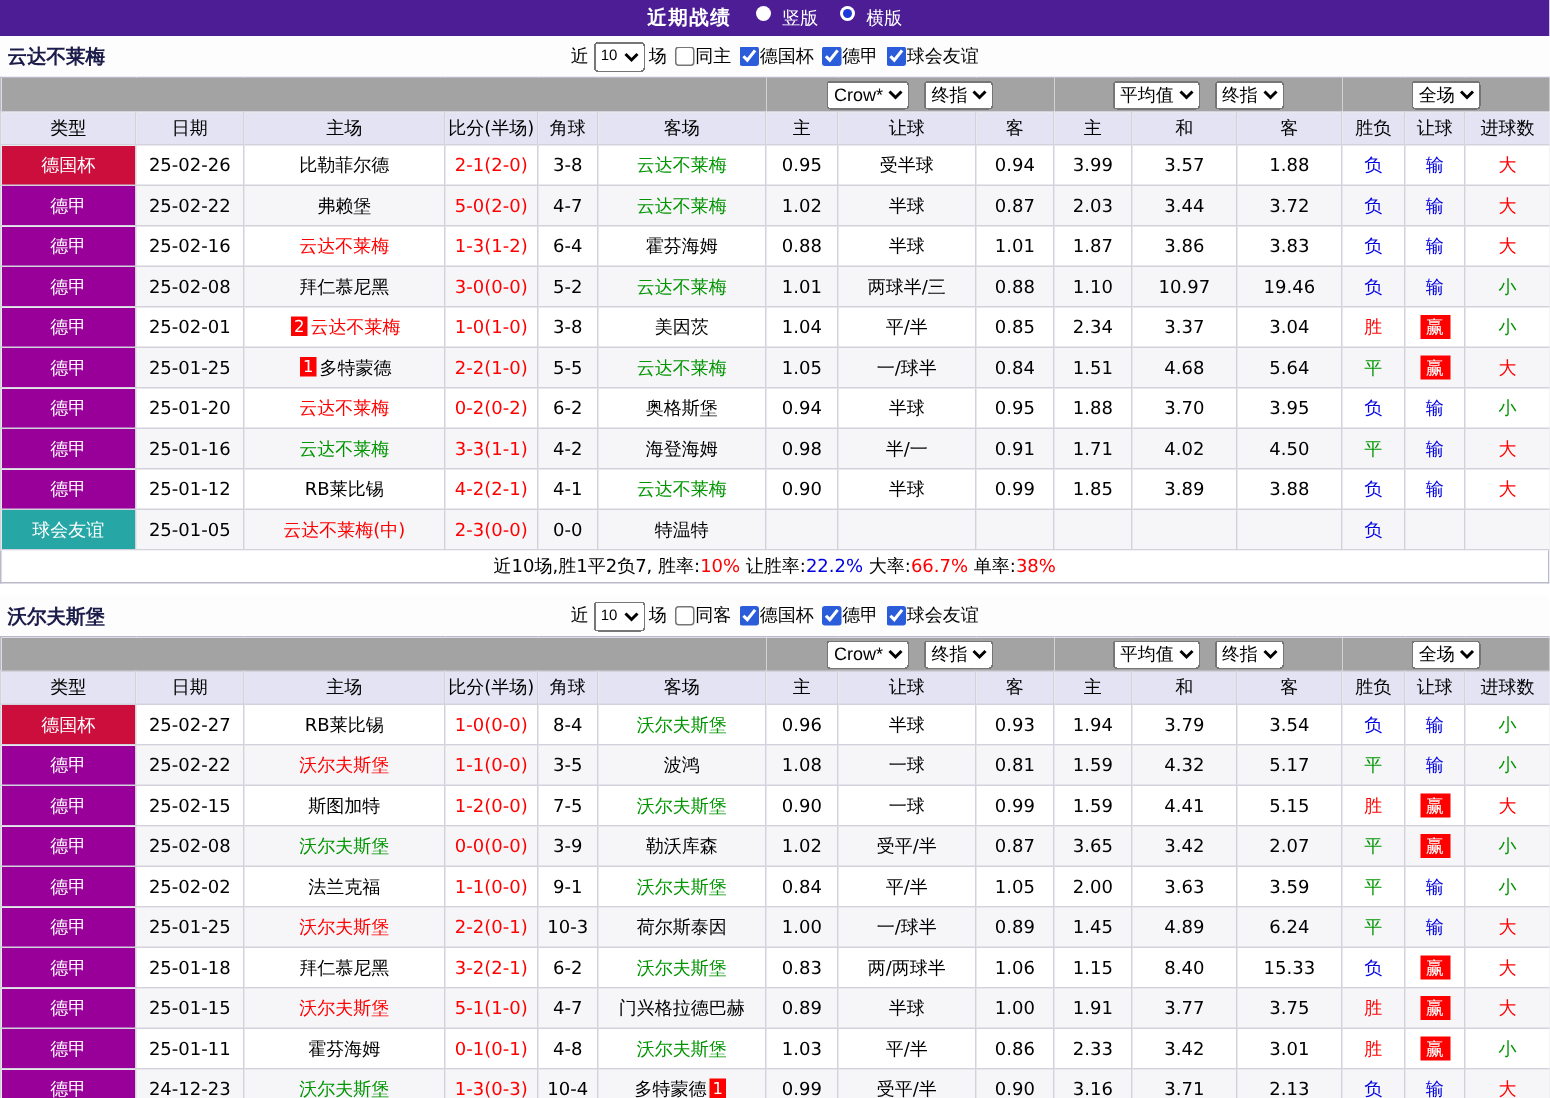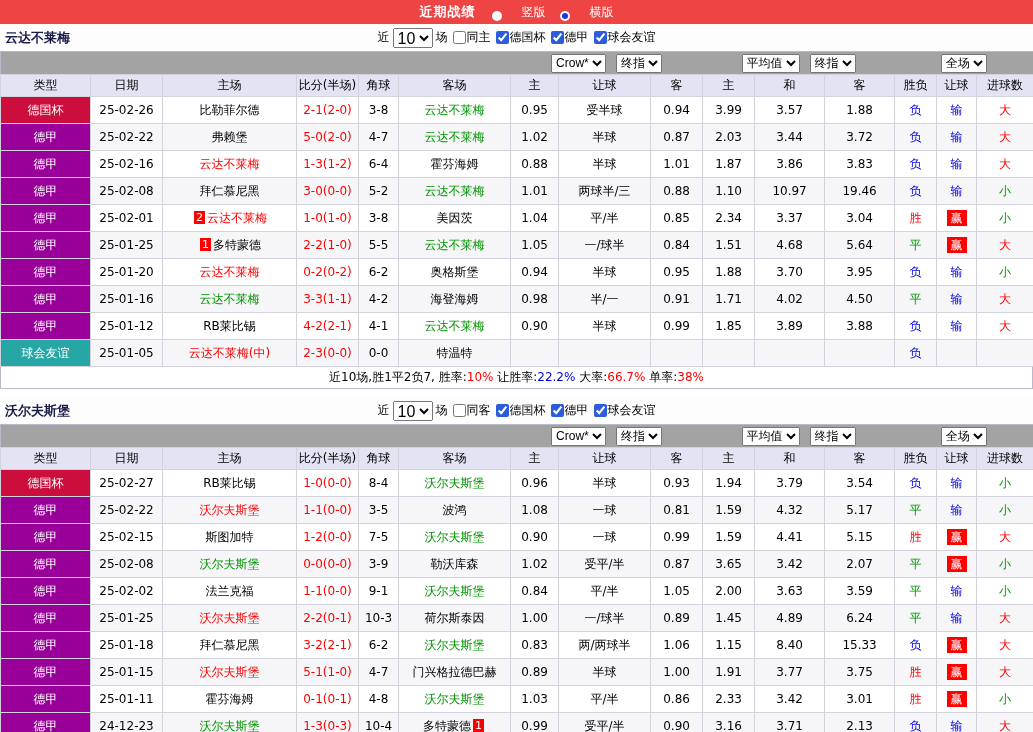--- a/index.html
+++ b/index.html
@@ -1,27 +1,27 @@
 <!DOCTYPE html>
 <html><head>
 <meta charset="utf-8">
 <style>
   html,body{margin:0;padding:0}
   body{width:1033px;background:#fff;color:#000;font-family:"DejaVu Sans","Liberation Sans",sans-serif;font-size:12px}
-  .topbar{height:24px;background:#ef4444;display:flex;align-items:center;justify-content:center;gap:16px}
+  .topbar{height:24px;background:#4c1d95;display:flex;align-items:center;justify-content:center;gap:16px}
   .topbar .title{color:#fff;font-weight:bold;font-size:13px;letter-spacing:1px}
   .radio-group{display:flex;gap:14px;align-items:center}
-  label.radio{display:flex;align-items:flex-end;gap:20px;color:#fff;cursor:pointer;font-size:12px}
+  label.radio{display:flex;align-items:flex-start;gap:8px;color:#fff;cursor:pointer;font-size:12px}
   .rb{width:10px;height:10px;border-radius:50%;background:#fff;position:relative;display:inline-block}
   .rb.sel::after{content:"";position:absolute;left:2px;top:2px;width:6px;height:6px;border-radius:50%;background:#1d39d8}
   .section{margin:0 0 8px 0}
   .section-head{height:27px;position:relative;display:flex;align-items:center;background:#fdfdfd}
   .team-name{font-weight:bold;font-size:13px;color:#1c1c4b;padding-left:5px}
   .controls{position:absolute;left:50%;transform:translateX(-50%);display:flex;align-items:center;white-space:nowrap}
-  .controls select{height:20px;font-size:16px;margin:0 3px}
+  .controls select{height:20px;font-size:10px;margin:0 3px}
   .controls label.ck{display:flex;align-items:center;cursor:pointer}
   input[type=checkbox]{width:13px;height:13px;accent-color:#2b5cd9;margin:0 1px 0 5px}
   table.rtable{border-collapse:collapse;table-layout:fixed;width:1033px;border:1px solid #b9b9c9}
   .rtable td{border:1px solid #d2d2dc;text-align:center;overflow:hidden;white-space:nowrap;padding:0 1px}
   .rtable thead tr.selrow td{border:none;height:22px;background:#a3a3a3}
   .selrow select{height:19px;font-size:12px;margin:0 5px}
   .rtable thead tr.labels td{background:#e3e3f4;height:21px}
   .rtable tbody td{height:26px}
   .rtable tbody tr:nth-child(even){background:#f6f6f9}
   td.lg{color:#fff}

